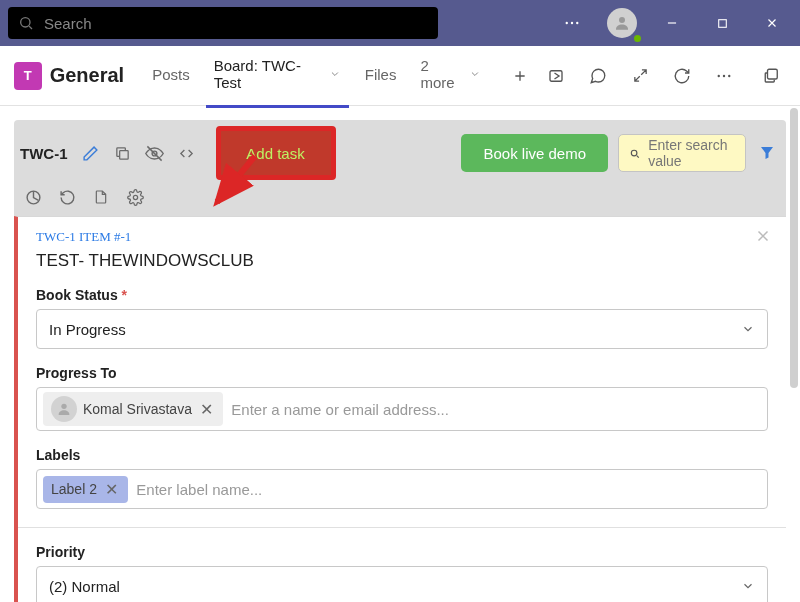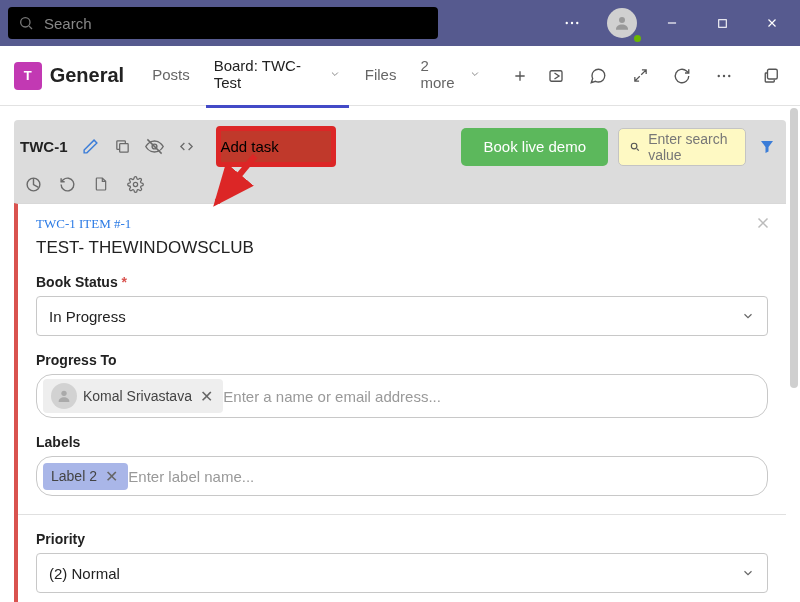--- a/index.html
+++ b/index.html
@@ -23,38 +23,38 @@
   .chev-down { margin-left:2px; color:#888;}
   .header-right { margin-left:auto; display:flex; gap:14px; align-items:center; color:#555;}
   .ic-btn { width:28px; height:28px; display:flex; align-items:center; justify-content:center; color:#555;}
   
   .app-area { padding:14px 14px 0 14px; position: relative; }
   .app-toolbar { background:#dcdcdc; border-radius:4px 4px 0 0; padding:6px 8px 2px 6px; display:flex; flex-direction:column; gap:2px; position:relative; }
   .app-toolbar-row { display:flex; align-items:center; gap:10px; }
   .proj-label { font-weight:600; font-size:15px; color:#222; margin-right:2px;}
   .tool-ic { width:22px; height:22px; display:flex; align-items:center; justify-content:center; color:#6a6a6a;}
   .btn-green { background:#5cb85c; color:#fff; border:none; border-radius:5px; height:38px; padding:0 22px; font-size:15px; display:flex; align-items:center; justify-content:center;}
-  .btn-add-task { color:#000000; background:transparent; width:110px; height:31px; display:flex; align-items:center; justify-content:flex-start; font-size:15px; border:none; }
+  .btn-add-task { color:#bef264; background:transparent; width:110px; height:44px; display:flex; align-items:center; justify-content:center; font-size:15px; border:none; }
   .highlight-box { border:5px solid #dc2626; background:#c0392b; border-radius:4px; padding:0; display:flex; align-items:center; justify-content:center;}
   .search-app { flex:1; display:flex; align-items:center; background:#fef9c3; border:1px solid #c4c4c4; border-radius:5px; height:38px; padding:0 10px; gap:8px; max-width:200px;}
   .search-app span { color:#777; font-size:14px;}
   .filter-ic { color:#3b7dd8; }
   .app-toolbar-row2 { display:flex; gap:12px; padding:4px 0 6px 2px;}
   
   .arrow-svg { position:absolute; left:205px; top:150px; pointer-events:none; z-index:10; }
   
   .card { background:#fff; border-top:1px solid #d8d8d8; padding:12px 18px 40px 18px; position:relative; border-left:4px solid #2c7be5;}
   .card-close { position:absolute; right:14px; top:8px; color:#bbb; font-size:22px;}
   .task-id { color:#2c7be5; font-size:13px; font-weight:500;font-family:Liberation Serif, serif; }
   .task-title { font-size:17px; margin-top:6px; color:#222; }
   .field-block { margin-top:16px;}
   .field-label { font-size:14px; font-weight:600; color:#222; }
   .field-label .req { color:#d9534f; }
   .select-box { margin-top:6px; border:1px solid #c8c8c8; border-radius:4px; height:40px; display:flex; align-items:center; padding:0 12px; font-size:15px; color:#222; justify-content:space-between; width:100%;}
-  .chip-row { margin-top:6px; display:flex; align-items:center; border:1px solid #c8c8c8; border-radius:16px; min-height:40px; padding:4px 6px; flex-wrap:wrap;}
+  .chip-row { margin-top:6px; display:flex; align-items:center; border:1px solid #c8c8c8; border-radius:4px; min-height:40px; padding:4px 6px; gap:8px; flex-wrap:wrap;}
   .chip { display:flex; align-items:center; gap:6px; background:#eee; border-radius:4px; padding:4px 8px; font-size:14px; color:#444;}
   .chip-avatar { width:26px; height:26px; border-radius:50%; background:#d2d2d2; display:flex; align-items:center; justify-content:center; color:#888;}
   .chip-close { color:#666; font-size:16px; padding:0 2px;}
   .chip-input { border:none; outline:none; flex:1; font-size:15px; color:#222; min-width:150px; height:28px;}
   .chip-input::placeholder{ color:#999; }
   .chip.label { background:#a9b6e8; }
   .divider { height:1px; background:#e0e0e0; margin:18px -18px 0 -18px;}
   
   .scroll-indicator { position:absolute; right:2px; top:108px; width:8px; height:280px; background:#cfcfcf; border-radius:4px;}
 </style>

